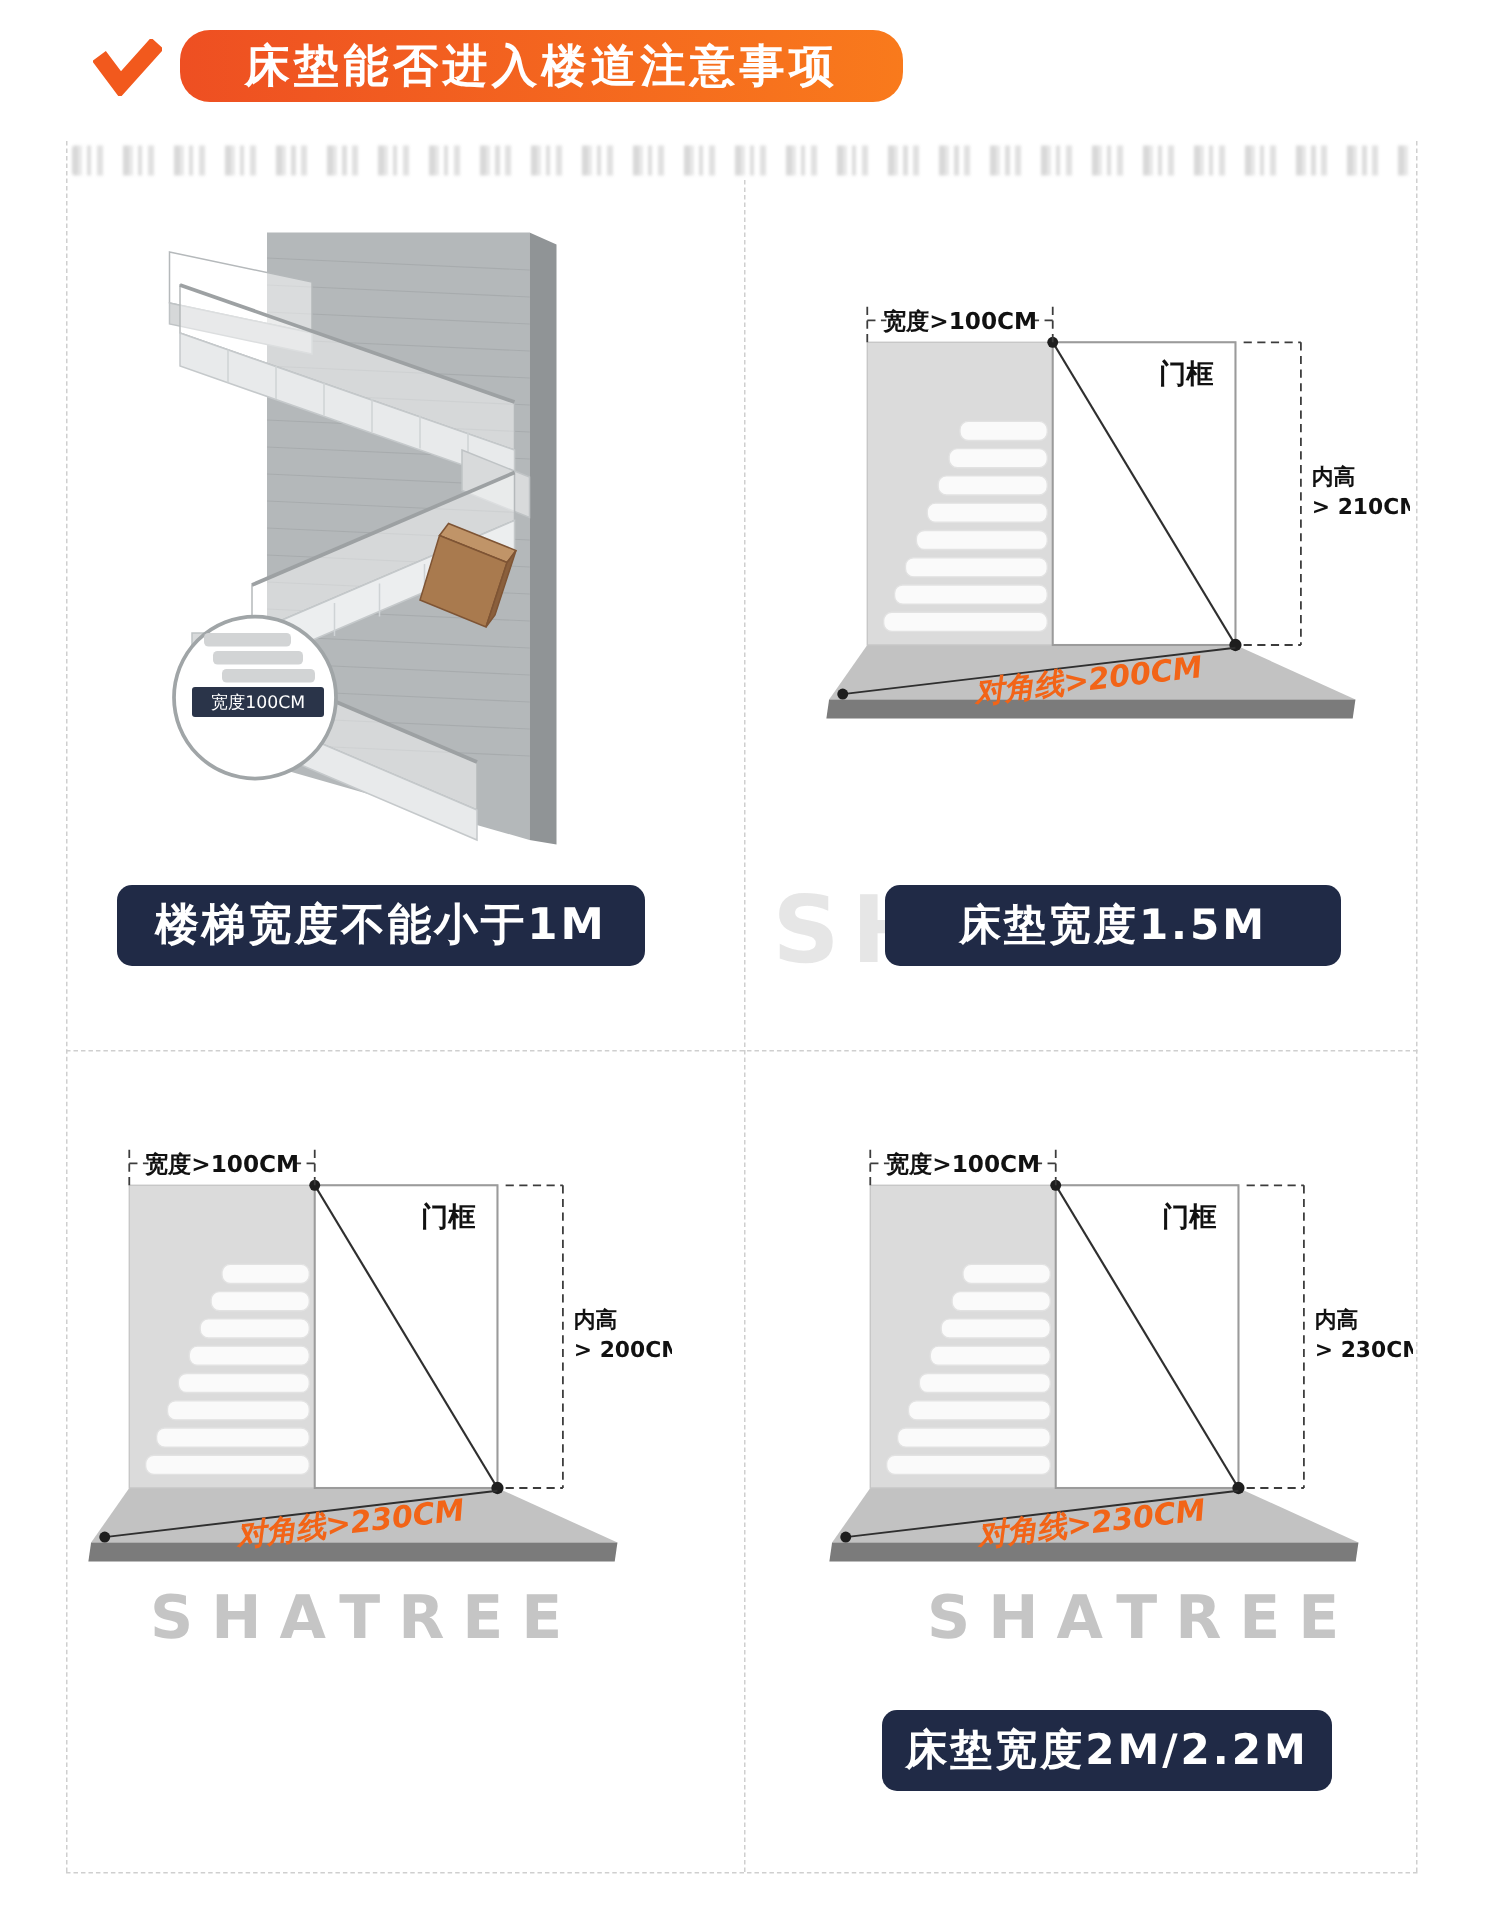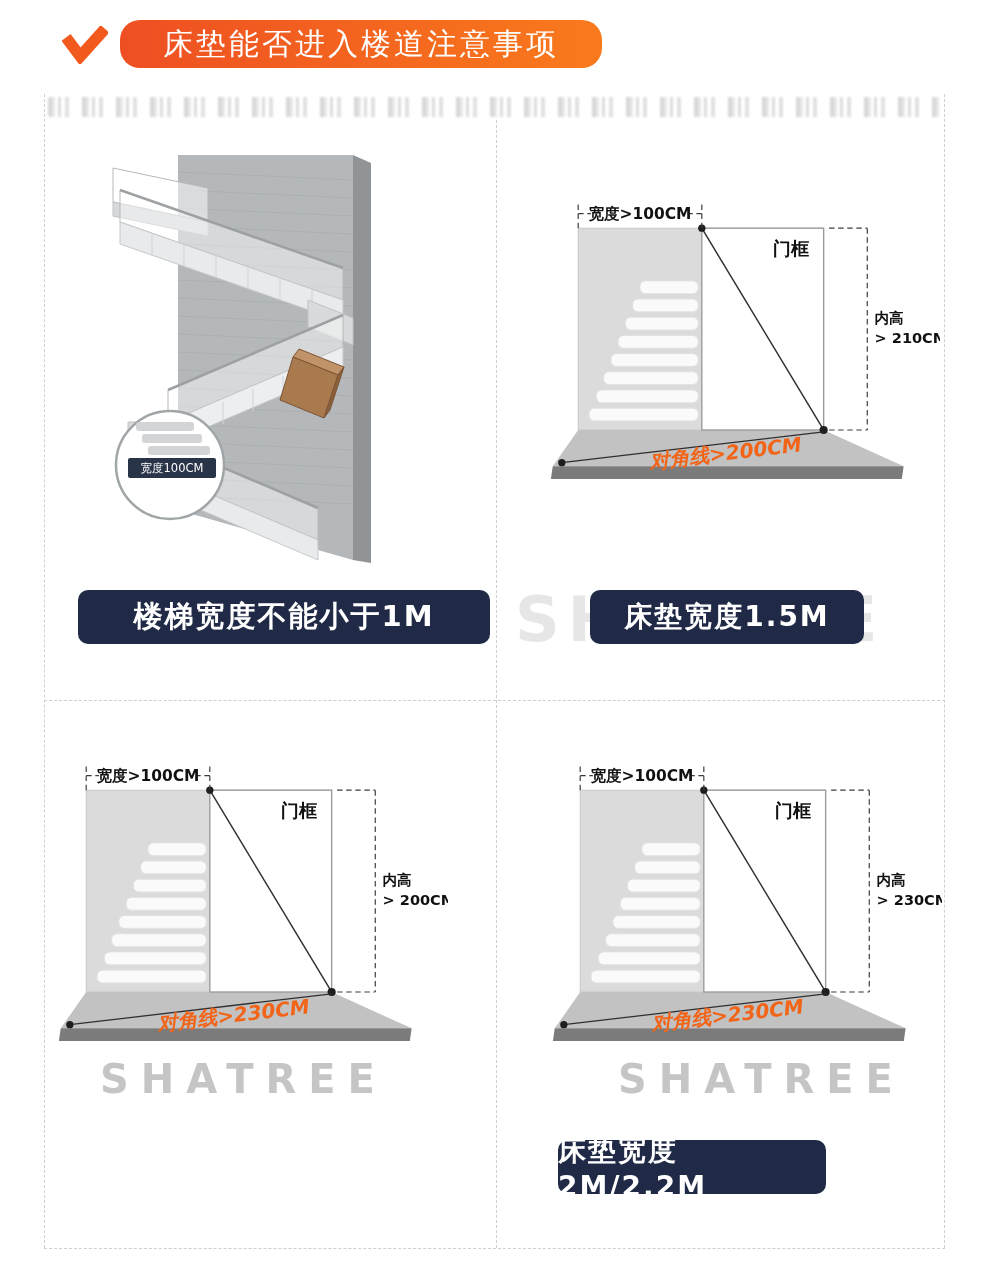--- a/index.html
+++ b/index.html
@@ -5,21 +5,21 @@
   * { margin:0; padding:0; box-sizing:border-box; }
   body { background:#ffffff; font-family:"DejaVu Sans","Liberation Sans",sans-serif; }
   .page { position:relative; width:990px; height:1285px; background:#fff; overflow:hidden; margin:0 auto; }
   .abs { position:absolute; }
 
   .check-icon { position:absolute; left:62px; top:26px; width:46px; height:38px; }
   .banner {
     position:absolute; left:120px; top:20px; width:482px; height:48px;
     background:linear-gradient(90deg,#ee4f22,#f97a1c);
     border-radius:20px; display:flex; align-items:center; justify-content:center;
-    color:#fff; font-weight:normal; font-size:30px; letter-spacing:3px;text-align:right;
+    color:#fff; font-weight:bold; font-size:30px; letter-spacing:3px;text-align:right;
   }
 
   .wm-strip {
     position:absolute; left:48px; top:97px; width:894px; height:20px;
     background:repeating-linear-gradient(90deg,
       #bfbfbf 0 4px, #d8d8d8 4px 7px, transparent 7px 10px,
       #c6c6c6 10px 13px, transparent 13px 17px, #cccccc 17px 21px, transparent 21px 34px);
     filter:blur(1px); opacity:.6; border-radius:2px;
   }
 
@@ -142,21 +142,21 @@
       <g fill="#d2d4d5">
         <rect x="28" y="272" width="58" height="9" rx="3"></rect>
         <rect x="34" y="284" width="60" height="9" rx="3"></rect>
         <rect x="40" y="296" width="62" height="9" rx="3"></rect>
       </g>
       <rect x="20" y="308" width="88" height="20" rx="2" fill="#2a3449"></rect>
       <text x="64" y="322" text-anchor="middle" font-size="11.5" fill="#ffffff">宽度100CM</text>
     </g>
   </svg>
 
-  <div class="pill big" style="left:78px;top:590px;width:412px">楼梯宽度不能小于1M</div>
+  <div class="pill big" style="left:78px;top:590px;width:352px">楼梯宽度不能小于1M</div>
 
   <svg class="abs" style="left:540px;top:190px;width:400px" viewBox="0 0 440 372">
     <g>
       <polygon points="14,304 42,264 312,264 400,304" fill="#c2c2c2"></polygon>
       <polygon points="14,304 400,304 398,318 12,318" fill="#7b7b7b"></polygon>
     </g>
     <rect x="42" y="42" width="270" height="222" fill="#dbdbdb" stroke="#c6c6c6"></rect>
     <g fill="#fafafa" stroke="#e2e2e2">
       <rect x="110" y="100" width="64" height="14" rx="6"></rect>
         <rect x="102" y="120" width="72" height="14" rx="6"></rect>
@@ -189,21 +189,21 @@
     <text x="368" y="146" font-size="16" font-weight="bold" fill="#111">内高</text>
     <text x="368" y="168" font-size="16" font-weight="bold" fill="#111">&gt; 210CM</text>
     <g>
       <line x1="24" y1="300" x2="312" y2="266" stroke="#2f2f2f" stroke-width="1.4"></line>
       <circle cx="24" cy="300" r="4" fill="#1e1e1e"></circle>
       <text x="205" y="297" transform="rotate(-6.5 205 297)" text-anchor="middle" font-size="22" font-weight="bold" font-style="italic" fill="#f26417">对角线&gt;200CM</text>
     </g>
   </svg>
 
   <div class="wm-big" style="left:515px;top:583px;width:425px">SHATREE</div>
-  <div class="pill small" style="left:590px;top:590px;width:274px">床垫宽度1.5M</div>
+  <div class="pill small" style="left:590px;top:590px;width:304px">床垫宽度1.5M</div>
 
   <svg class="abs" style="left:48px;top:752px;width:400px" viewBox="0 0 440 372">
     <g>
       <polygon points="14,304 42,264 312,264 400,304" fill="#c2c2c2"></polygon>
       <polygon points="14,304 400,304 398,318 12,318" fill="#7b7b7b"></polygon>
     </g>
     <rect x="42" y="42" width="270" height="222" fill="#dbdbdb" stroke="#c6c6c6"></rect>
     <g fill="#fafafa" stroke="#e2e2e2">
       <rect x="110" y="100" width="64" height="14" rx="6"></rect>
         <rect x="102" y="120" width="72" height="14" rx="6"></rect>
@@ -282,15 +282,15 @@
     <text x="368" y="146" font-size="16" font-weight="bold" fill="#111">内高</text>
     <text x="368" y="168" font-size="16" font-weight="bold" fill="#111">&gt; 230CM</text>
     <g>
       <line x1="24" y1="300" x2="312" y2="266" stroke="#2f2f2f" stroke-width="1.4"></line>
       <circle cx="24" cy="300" r="4" fill="#1e1e1e"></circle>
       <text x="205" y="297" transform="rotate(-6.5 205 297)" text-anchor="middle" font-size="22" font-weight="bold" font-style="italic" fill="#f26417">对角线&gt;230CM</text>
     </g>
   </svg>
 
   <div class="wm-floor" style="left:618px;top:1056px">SHATREE</div>
-  <div class="pill small" style="left:558px;top:1140px;width:268px">床垫宽度2M/2.2M</div>
+  <div class="pill small" style="left:588px;top:1140px;width:300px">床垫宽度2M/2.2M</div>
 
 </div>
 
 </body></html>

